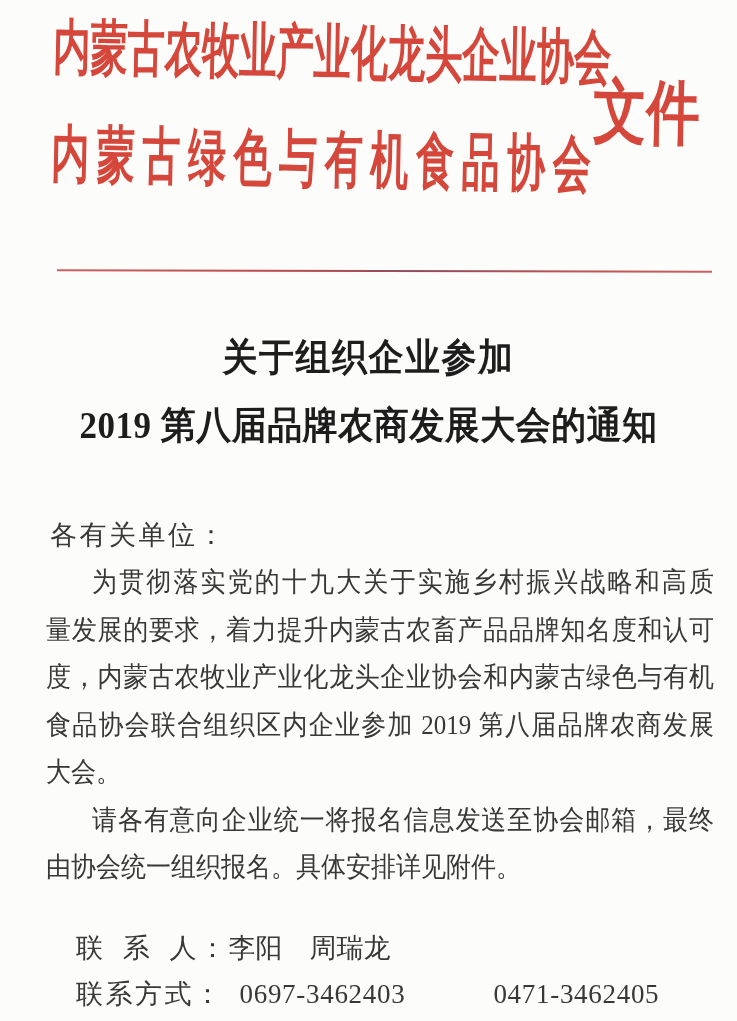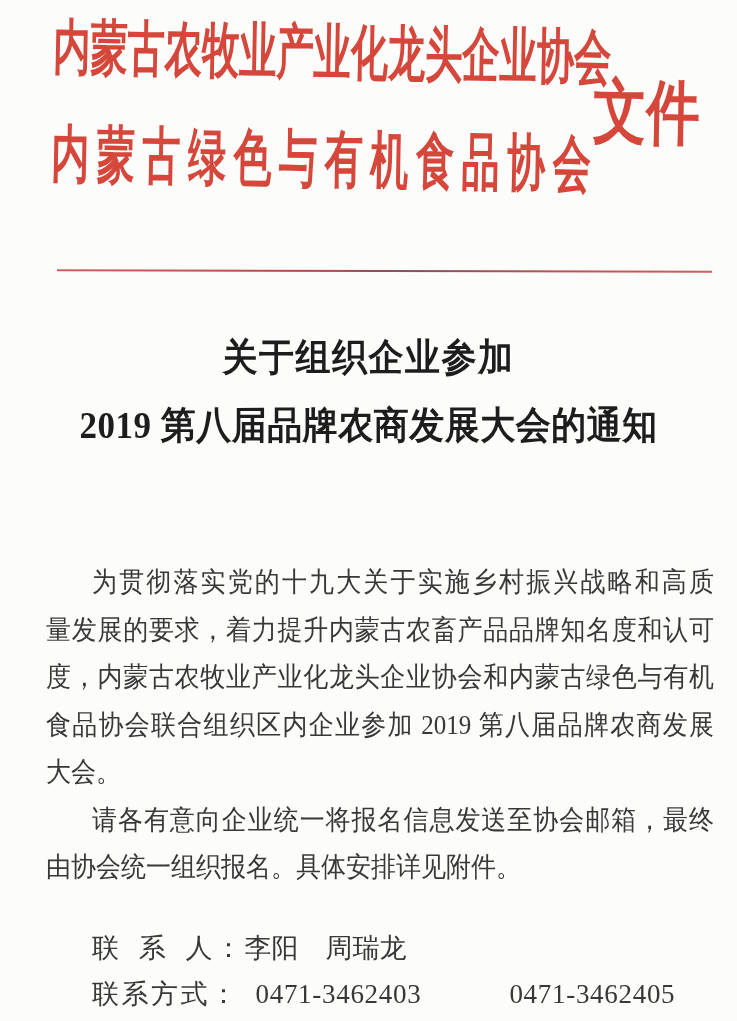--- a/index.html
+++ b/index.html
@@ -89,21 +89,21 @@
   }
   .jl {
     text-align: justify;
     text-align-last: justify;
     text-justify: inter-ideograph;
   }
   .ind { text-indent: 46px; }
 
   
   .contact {
-    position: absolute; left: 92px;
+    position: absolute; left: 76px;
     font-size: 27px; line-height: 1;
     color: var(--body-ink); white-space: nowrap;
   }
   .clabel { letter-spacing: 2.5px; }
   .spread { word-spacing: 8px; }
   .phone { letter-spacing: 0.7px; margin-left: 16px; }
   .phone.p2 { margin-left: 88px; }
 </style>
 </head>
 <body>
@@ -114,31 +114,32 @@
     <div class="org1">内蒙古农牧业产业化龙头企业协会</div>
     <div class="org2">内蒙古绿色与有机食品协会</div>
     <div class="doclabel">文件</div>
   </div>
 
   <div class="rule"></div>
 
   <div class="title t1">关于组织企业参加</div>
   <div class="title t2">2019 第八届品牌农商发展大会的通知</div>
 
+  <div class="salutation">各有关单位：</div>
 
   <div class="bl jl ind" style="top:567px">为贯彻落实党的十九大关于实施乡村振兴战略和高质</div>
   <div class="bl jl" style="top:615px">量发展的要求，着力提升内蒙古农畜产品品牌知名度和认可</div>
   <div class="bl jl" style="top:662px">度，内蒙古农牧业产业化龙头企业协会和内蒙古绿色与有机</div>
   <div class="bl jl" style="top:710px">食品协会联合组织区内企业参加 2019 第八届品牌农商发展</div>
   <div class="bl" style="top:757px">大会。</div>
 
   <div class="bl jl ind" style="top:805px">请各有意向企业统一将报名信息发送至协会邮箱，最终</div>
   <div class="bl" style="top:852px">由协会统一组织报名。具体安排详见附件。</div>
 
   <div class="contact" style="top:935px">
     <span class="clabel spread">联 系 人：</span><span class="cval">李阳　周瑞龙</span>
   </div>
 
   <div class="contact" style="top:981px">
-    <span class="clabel">联系方式：</span><span class="phone">0471-3462403</span><span class="phone p2">0471-3462405</span>
+    <span class="clabel">联系方式：</span><span class="phone">0697-3462403</span><span class="phone p2">0471-3462405</span>
   </div>
 
 </div>
 
 </body></html>

